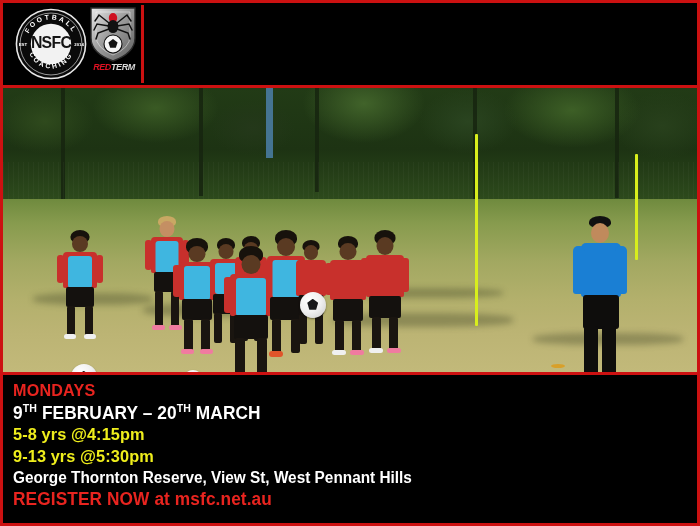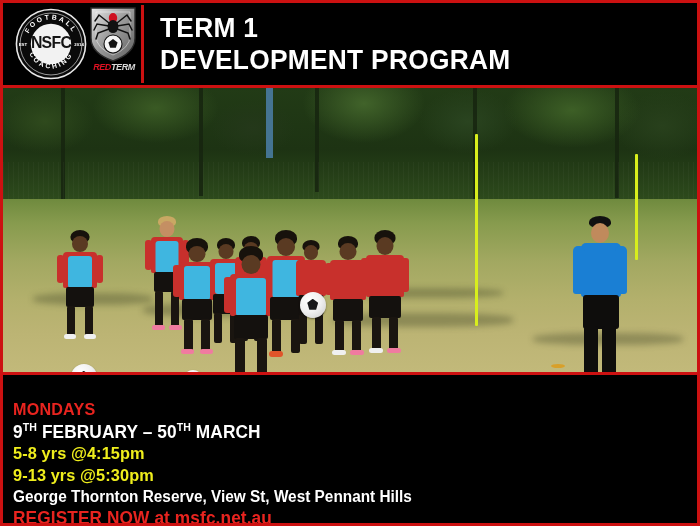--- a/index.html
+++ b/index.html
@@ -240,21 +240,21 @@
     position: absolute;
     border-radius: 50%;
     height: 4px;
   }
 
   
   #info {
     position: relative;
     background: #000;
     height: 145px;
-    padding: 26px 0 0 10px;
+    padding: 7px 0 0 10px;
   }
   .info-line {
     line-height: 1.04;
     white-space: nowrap;
   }
   .l-mondays {
     color: #e8241f;
     font-size: 17px;
     font-weight: 700;
     letter-spacing: 0.2px;
@@ -359,24 +359,20 @@
       <div class="redbacks-wordmark">
         <span class="rb-line1">
           <span class="rb-red">RED</span><span class="rb-white">TERM</span>
         </span>
         <span class="rb-line2">FC</span>
       </div>
     </div>
 
     <div class="header-divider"></div>
 
-    <div class="header-titles">
-      <div class="title-line">TERM 1</div>
-      <div class="title-line">DEVELOPMENT PROGRAM</div>
-    </div>
   </div>
 
   <div id="photo">
 
     <div class="bg-trees"></div>
     <div class="tree-trunk" style="left:58px; top:0; height:112px;"></div>
     <div class="tree-trunk" style="left:196px; top:0; height:108px;"></div>
     <div class="tree-trunk" style="left:312px; top:0; height:104px;"></div>
     <div class="tree-trunk" style="left:470px; top:0; height:116px;"></div>
     <div class="tree-trunk" style="left:612px; top:0; height:110px;"></div>
@@ -535,21 +531,21 @@
     <div class="ball" style="left:180px; top:282px; width:20px; height:20px;"></div>
 
     <div class="cone-disc" style="left:548px; top:276px; width:14px; background:#d8a02a;"></div>
 
   </div>
 
   <div id="info">
 
     <div class="info-line l-mondays">MONDAYS</div>
 
-    <div class="info-line l-dates"><span>9</span><sup>TH</sup> <span>FEBRUARY</span> <span>–</span> <span>50</span><sup>TH</sup> <span>MARCH</span></div>
+    <div class="info-line l-dates"><span>9</span><sup>TH</sup> <span>FEBRUARY</span> <span>–</span> <span>20</span><sup>TH</sup> <span>MARCH</span></div>
 
     <div class="info-line l-age">5-8 yrs @4:15pm</div>
     <div class="info-line l-age">9-13 yrs @5:30pm</div>
     <div class="info-line l-venue">George Thornton Reserve, View St, West Pennant Hills</div>
     <div class="info-line l-register">REGISTER NOW at msfc.net.au</div>
   </div>
 
 </div>
 
 </body></html>

